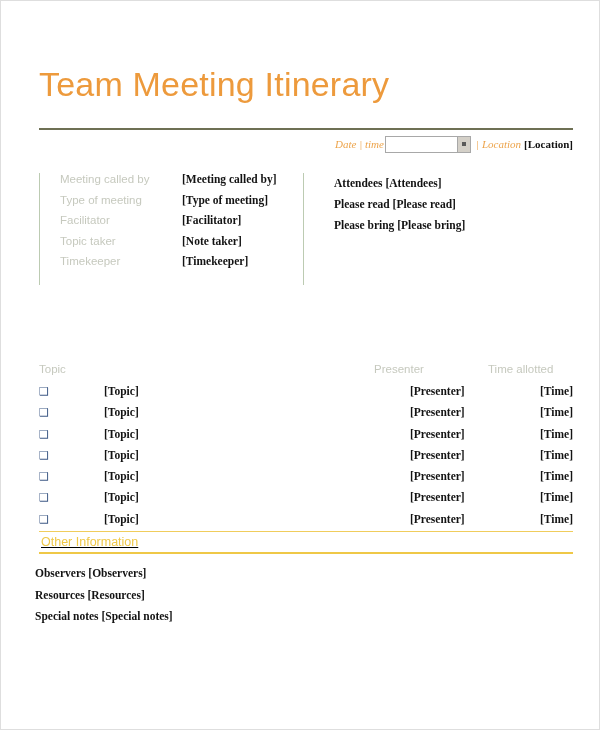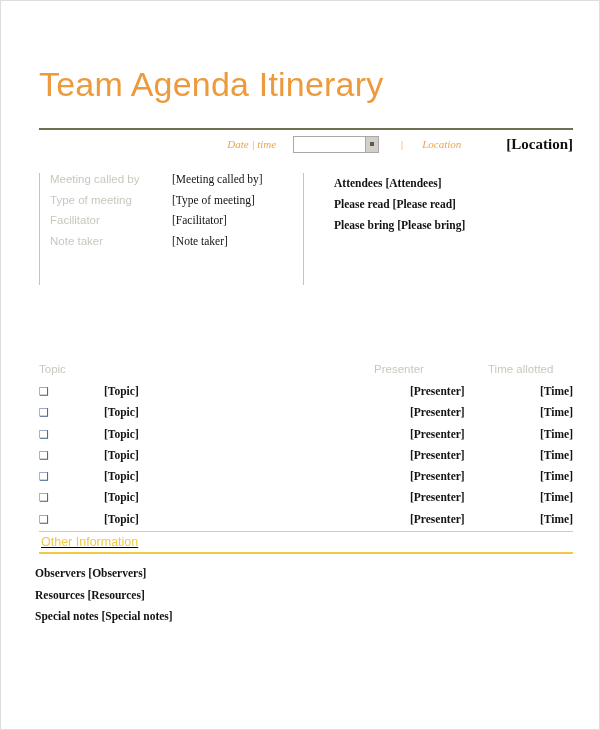--- a/index.html
+++ b/index.html
@@ -49,21 +49,21 @@
   
   .meta-row {
     position: absolute;
     left: 38px;
     top: 132px;
     width: 534px;
     height: 22px;
     display: flex;
     align-items: center;
     justify-content: flex-end;
-    gap: 16px;
+    gap: 0px;
   }
   .meta-label {
     font-family: "Liberation Serif", serif;
     font-style: italic;
     font-size: 11px;
     color: #EDA44B;
     white-space: nowrap;
   }
   .meta-sep {
     font-family: "Liberation Serif", serif;
@@ -106,41 +106,40 @@
     position: absolute;
     left: 50%;
     top: 50%;
     transform: translate(-50%, -50%);
     width: 4px;
     height: 4px;
     background: #5a5a5a;
   }
   .meta-value {
     font-family: "Liberation Serif", serif;
-    font-size: 15px;
+    font-size: 11px;
     font-weight: bold;
     color: #111;
     white-space: nowrap;
     padding-left: 3px;
-    margin-left: 26px;
   }
 
   
   .info-block {
     position: absolute;
     left: 38px;
     top: 172px;
     width: 534px;
     height: 112px;
     display: flex;
   }
   .info-col {
     box-sizing: border-box;
     border-left: 1px solid #BCCBB2;
-    padding-left: 10px;
+    padding-left: 20px;
     height: 100%;
   }
   .info-col.left  { width: 264px; }
   .info-col.right { width: 270px; padding-left: 30px; }
 
   .kv {
     display: flex;
     align-items: baseline;
     height: 20.5px;
   }
@@ -148,21 +147,21 @@
     width: 122px;
     flex: 0 0 122px;
     font-family: "Liberation Sans", sans-serif;
     font-size: 11.5px;
     color: #C6C9BE;
     white-space: nowrap;
   }
   .kv-value {
     font-family: "Liberation Serif", serif;
     font-size: 11.5px;
-    font-weight: normal;
+    font-weight: bold;
     color: #131313;
     white-space: nowrap;
   }
   .plain-line {
     font-family: "Liberation Serif", serif;
     font-size: 11.5px;
     font-weight: bold;
     color: #131313;
     height: 21px;
     line-height: 21px;
@@ -252,21 +251,21 @@
     height: 21.5px;
     line-height: 21.5px;
     white-space: nowrap;
   }
 </style>
 </head>
 <body>
 
 <div class="page">
 
-  <div class="title">Team Agenda Itinerary</div>
+  <div class="title">Team Meeting Itinerary</div>
   <div class="title-rule"></div>
 
   <div class="meta-row">
     <span class="meta-label">Date | time</span>
     <span class="date-field">
       <input type="text" value="" placeholder="" style="">
       <span class="ddbtn"></span>
     </span>
     <span class="meta-sep">|</span>
     <span class="meta-label">Location</span>
@@ -282,22 +281,26 @@
       </div>
       <div class="kv">
         <span class="kv-label">Type of meeting</span>
         <span class="kv-value">[Type of meeting]</span>
       </div>
       <div class="kv">
         <span class="kv-label">Facilitator</span>
         <span class="kv-value">[Facilitator]</span>
       </div>
       <div class="kv">
-        <span class="kv-label">Note taker</span>
+        <span class="kv-label">Topic taker</span>
         <span class="kv-value">[Note taker]</span>
+      </div>
+      <div class="kv">
+        <span class="kv-label">Timekeeper</span>
+        <span class="kv-value">[Timekeeper]</span>
       </div>
     </div>
 
     <div class="info-col right">
       <div class="plain-line">Attendees [Attendees]</div>
       <div class="plain-line">Please read [Please read]</div>
       <div class="plain-line">Please bring [Please bring]</div>
     </div>
 
   </div>

